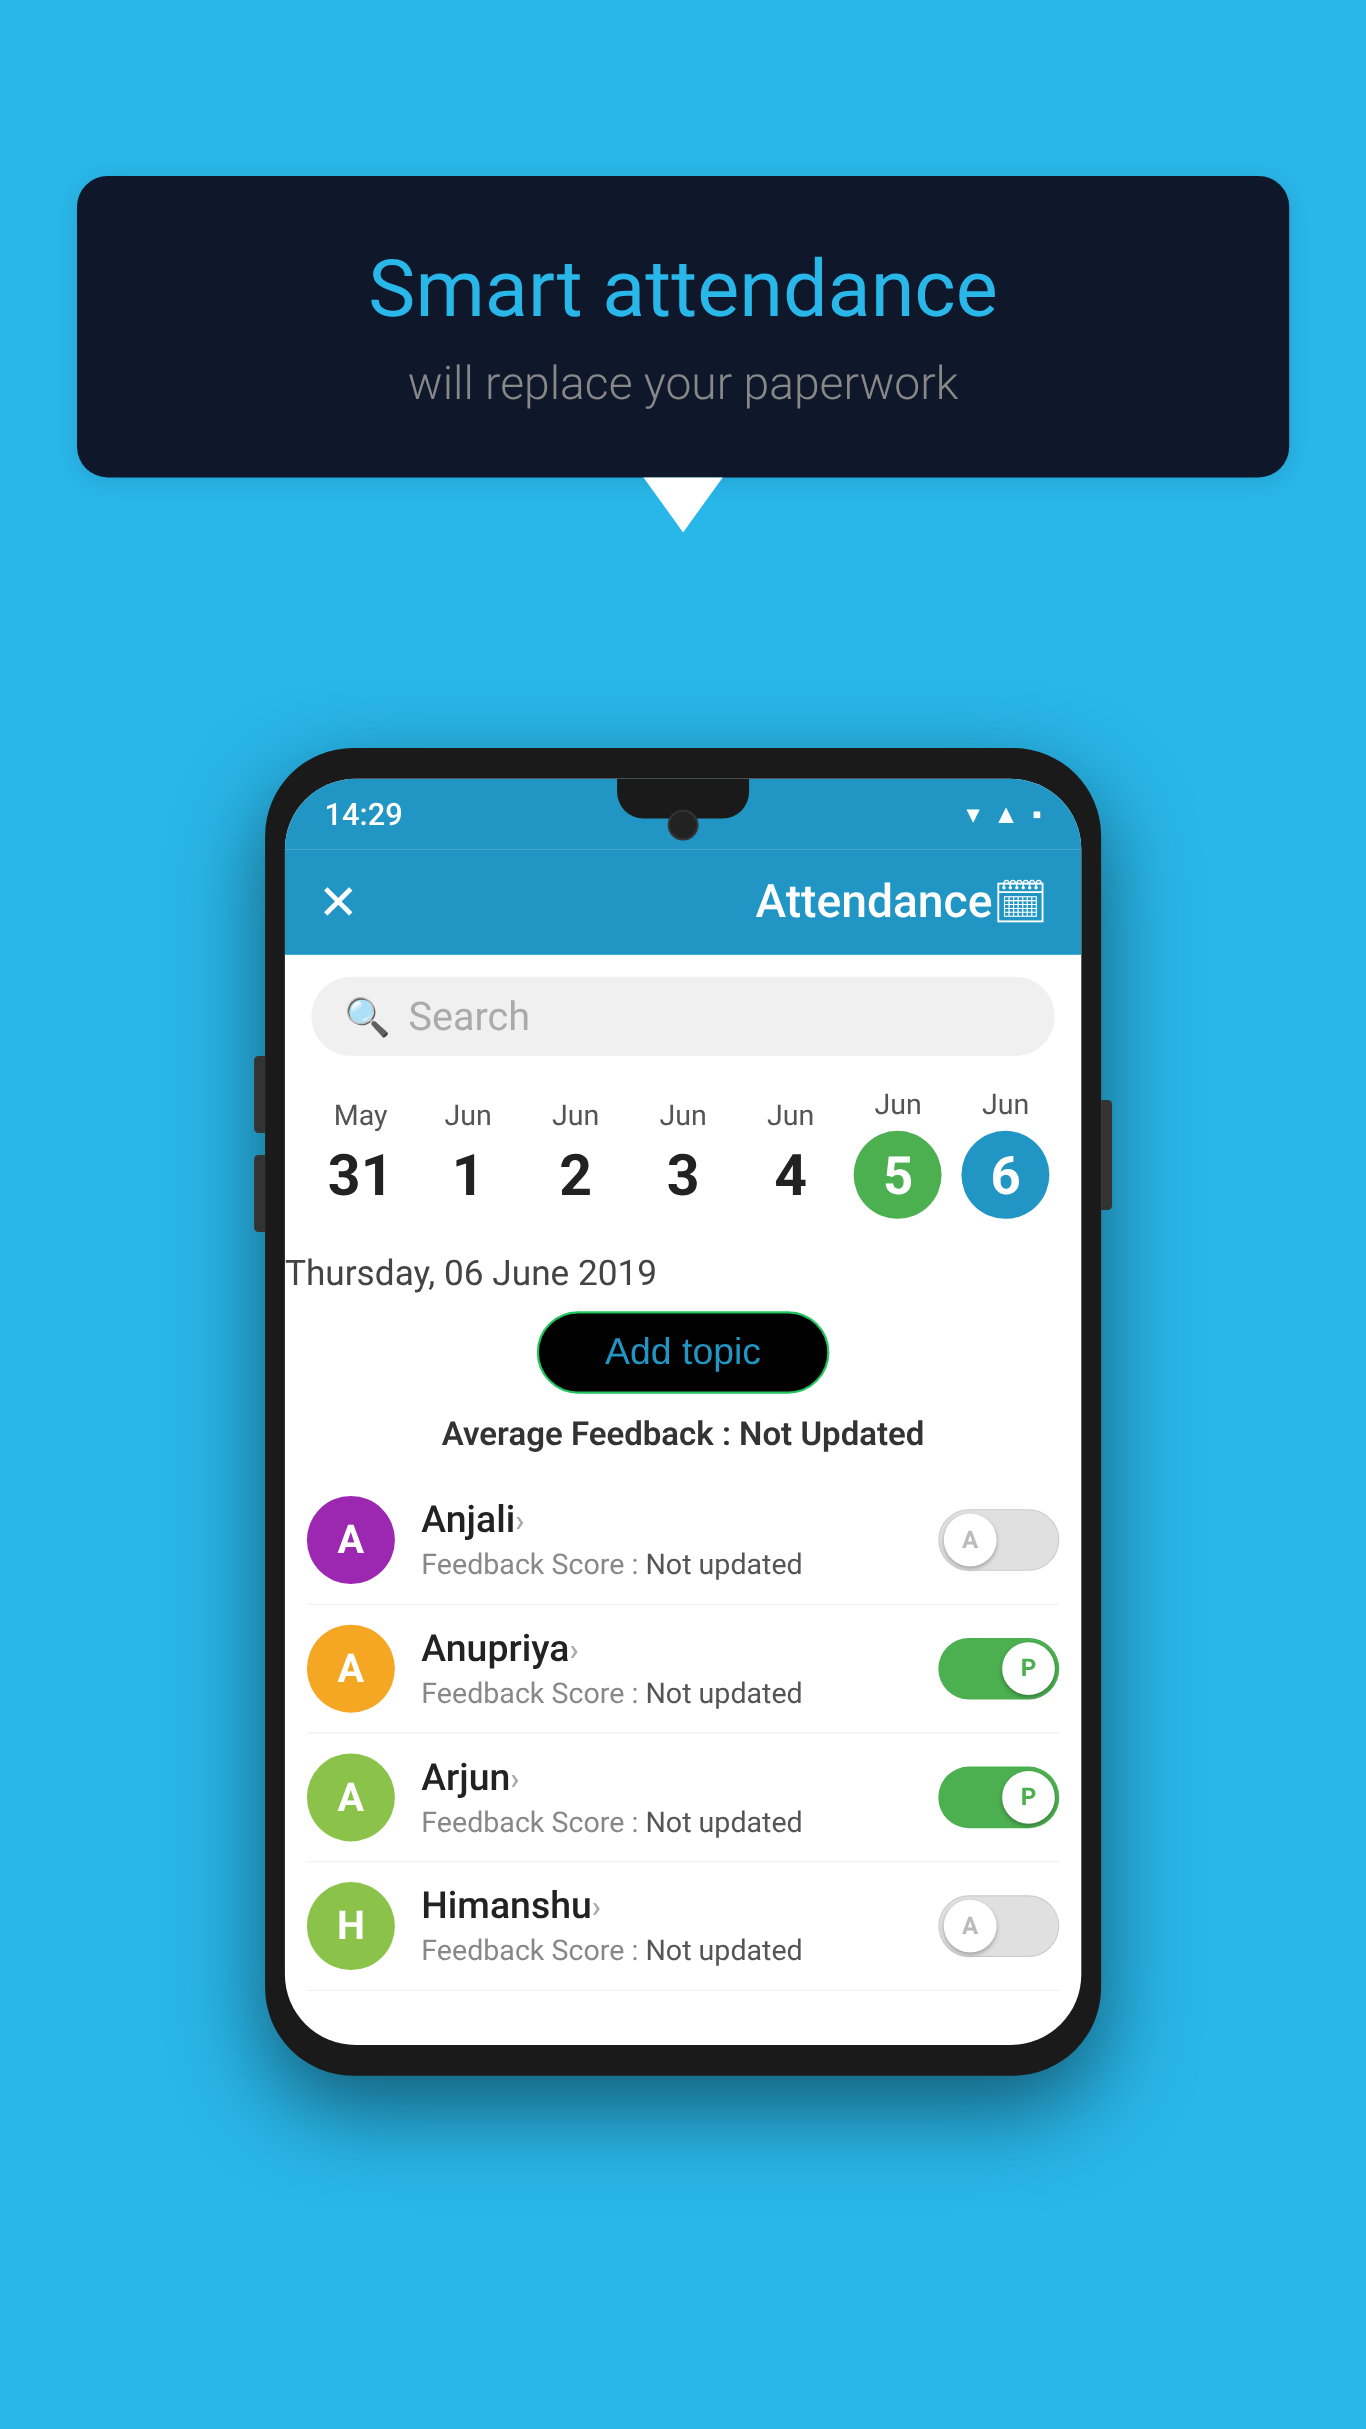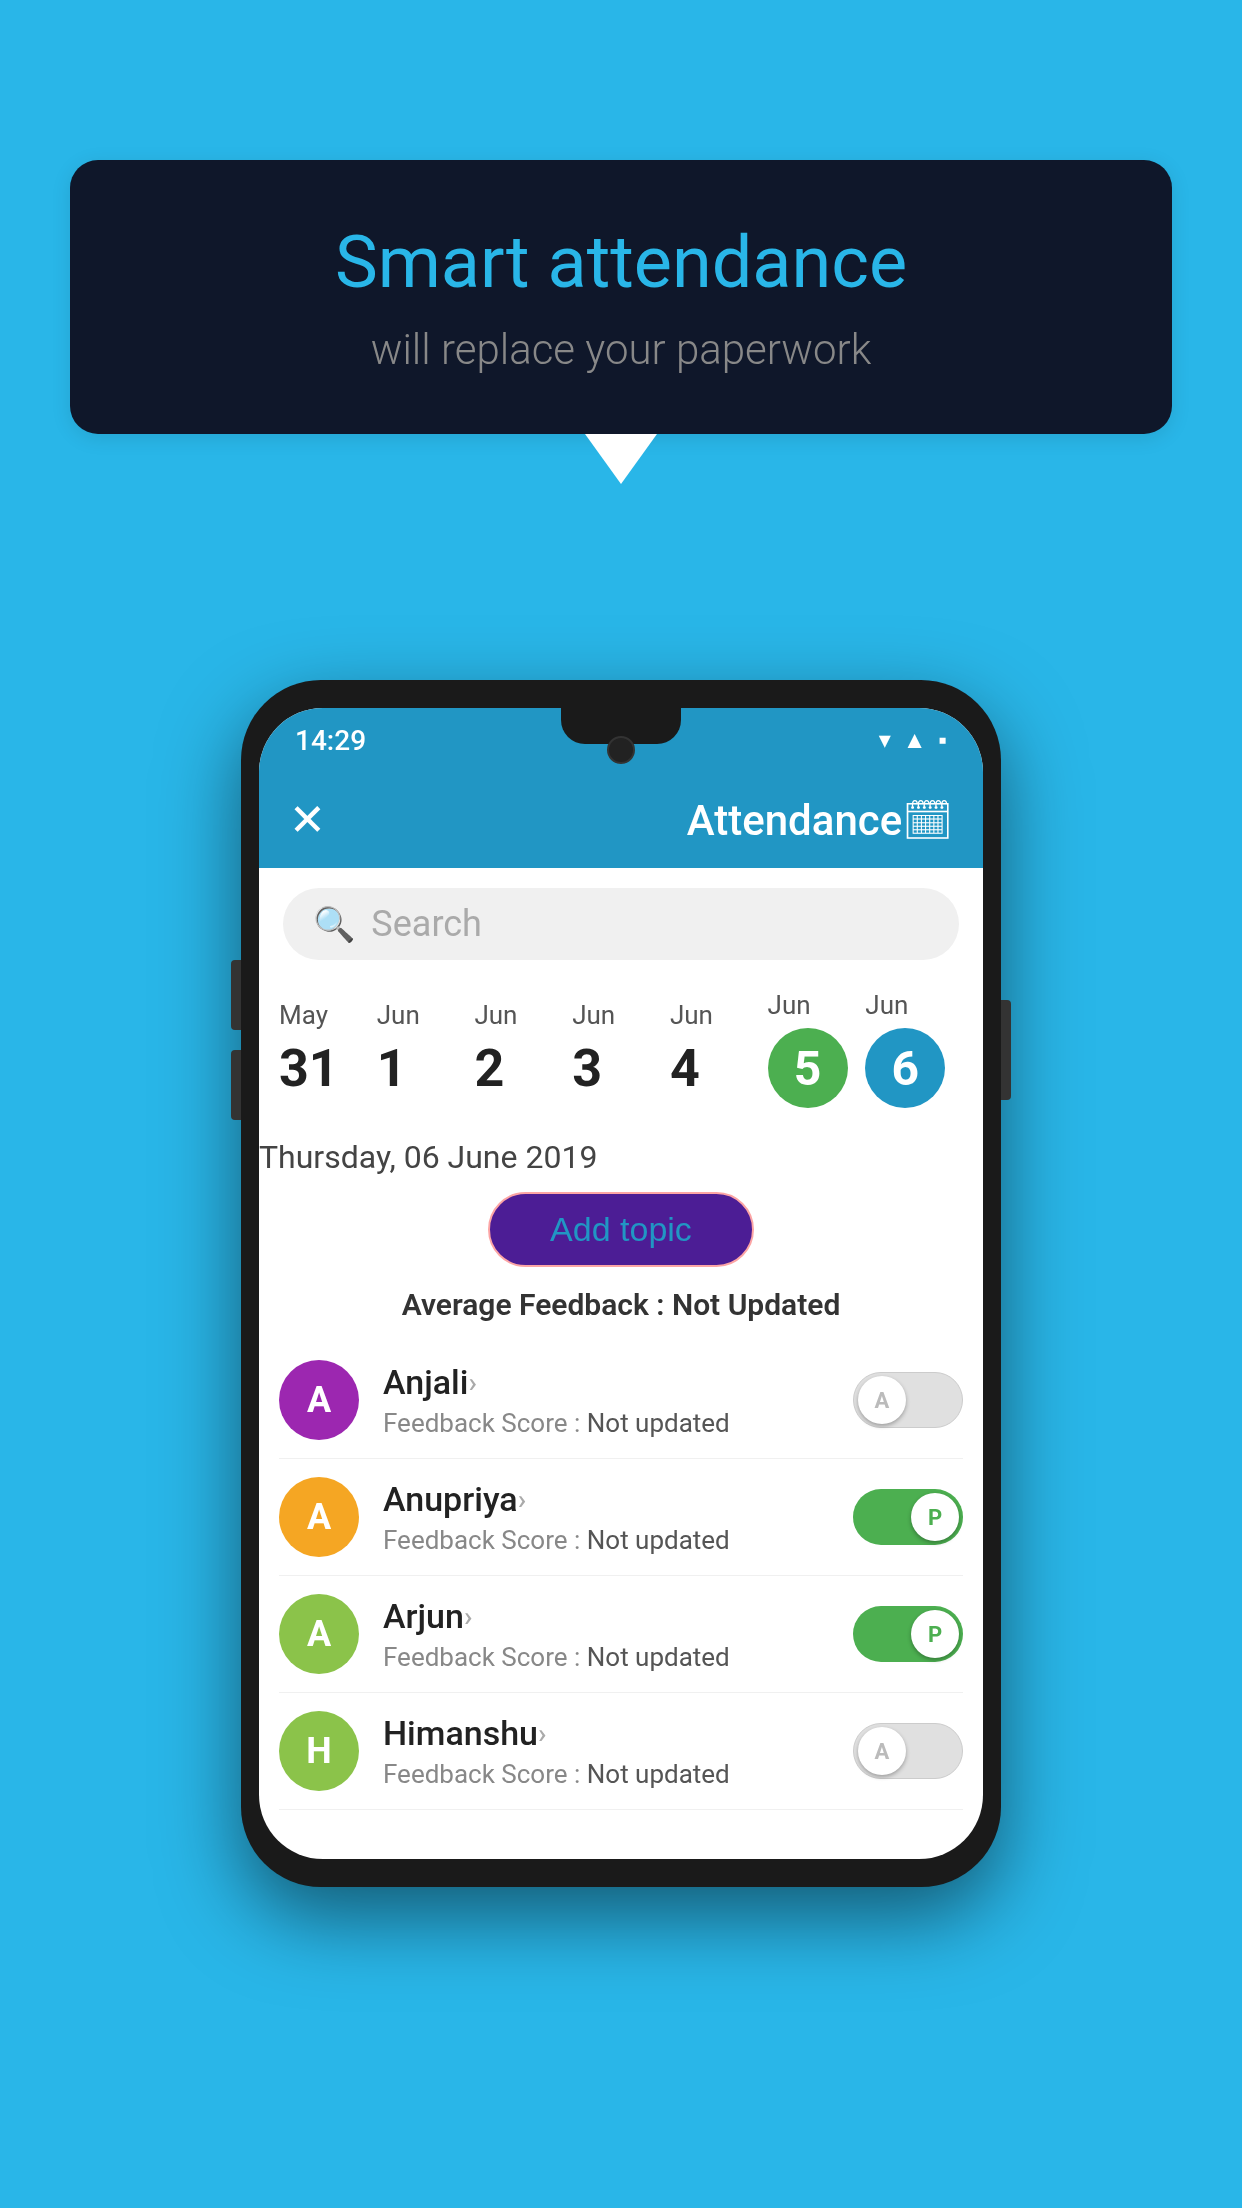--- a/index.html
+++ b/index.html
@@ -184,21 +184,21 @@
       display: flex;
       align-items: center;
       padding: 0 20px;
       margin-top: 10px;
     }
 
     .date-item {
       flex: 1;
       display: flex;
       flex-direction: column;
-      align-items: flex-start;
+      align-items: center;
       padding: 10px 0;
     }
 
     .date-month {
       font-size: 26px;
       color: #555;
       font-weight: 400;
     }
 
     .date-day {
@@ -241,26 +241,26 @@
       text-align: left;
       font-size: 32px;
       color: #444;
       margin: 20px 0 16px;
     }
 
     
     .add-topic-btn {
       display: block;
       margin: 0 auto;
-      border: 2px solid #fca5a5;
+      border: 2px solid #22c55e;
       border-radius: 40px;
       padding: 16px 60px;
       font-size: 34px;
       color: #2196c4;
-      background: #4c1d95;
+      background: #000000;
       cursor: pointer;
       width: fit-content;
     }
 
     
     .avg-feedback {
       text-align: center;
       font-size: 30px;
       color: #888;
       margin: 20px 0;

